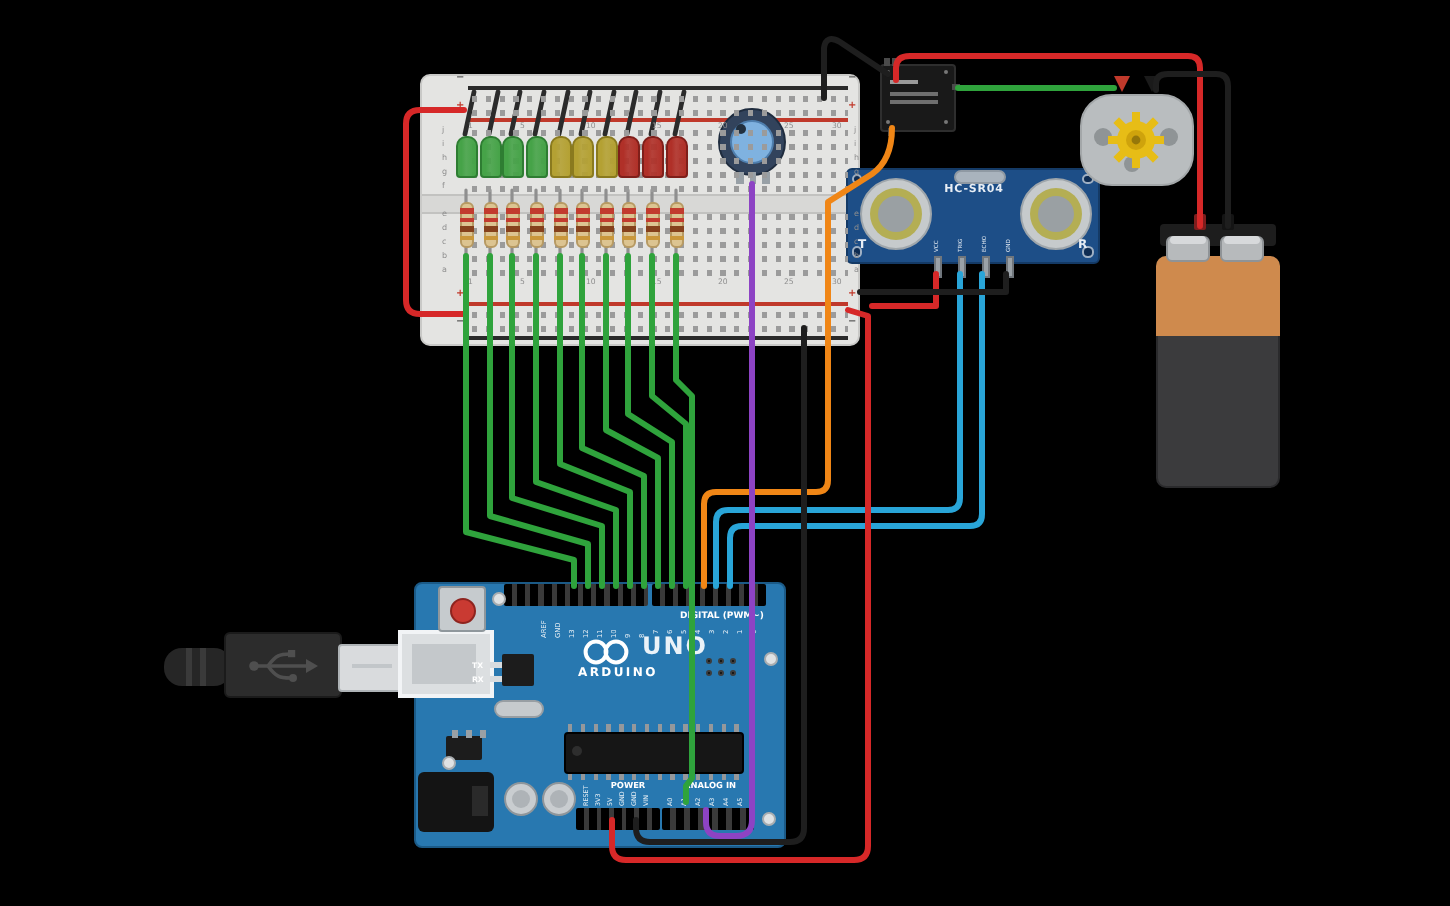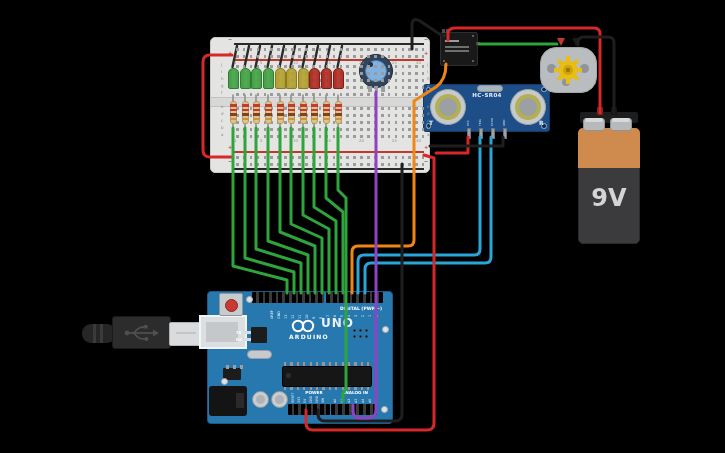--- a/index.html
+++ b/index.html
@@ -105,21 +105,20 @@
 
 <div style="left:580px;top:112px;width:58px;height:11px;background:#1d1d1d;border-radius:2px;"></div>
 <div style="left:578px;top:128px;width:62px;height:116px;background:#3b3b3d;border:1px solid #2a2a2c;border-radius:5px;"></div>
 <div style="left:578px;top:128px;width:62px;height:40px;background:#cf8a4d;border-radius:5px 5px 0 0;"></div>
 <div style="left:583px;top:118px;width:22px;height:13px;background:#b7babc;border:1px solid #8f9396;border-radius:3px;"></div>
 <div style="left:585px;top:118px;width:18px;height:4px;background:#d7d9db;border-radius:2px;"></div>
 <div style="left:610px;top:118px;width:22px;height:13px;background:#b7babc;border:1px solid #8f9396;border-radius:3px;"></div>
 <div style="left:612px;top:118px;width:18px;height:4px;background:#d7d9db;border-radius:2px;"></div>
 <div style="left:597px;top:107px;width:6px;height:8px;background:#7e1d1d;border-radius:1px;"></div>
 <div style="left:611px;top:107px;width:6px;height:8px;background:#141414;border-radius:1px;"></div>
-<div style="left:578px;top:184px;width:62px;text-align:center;font-size:24px;font-weight:600;color:#d4d4d4;">9V</div>
 
 <div style="left:82px;top:324px;width:34px;height:19px;background:#262626;border-radius:9px;"></div>
 <div style="left:93px;top:324px;width:3px;height:19px;background:#3a3a3a;"></div>
 <div style="left:100px;top:324px;width:3px;height:19px;background:#3a3a3a;"></div>
 <div style="left:112px;top:316px;width:59px;height:33px;background:#2c2c2c;border:1px solid #1b1b1b;border-radius:3px;"></div>
 <svg class="layer" width="44" height="22" style="left:122px;top:322px;">
   <g stroke="#4f4f4f" fill="none" stroke-width="1.8">
     <circle cx="5" cy="11" r="2.4" fill="#4f4f4f" stroke="none"></circle>
     <path d="M5 11 H34"></path>
     <path d="M12 11 C16 5.5,18 5,23 5"></path>

